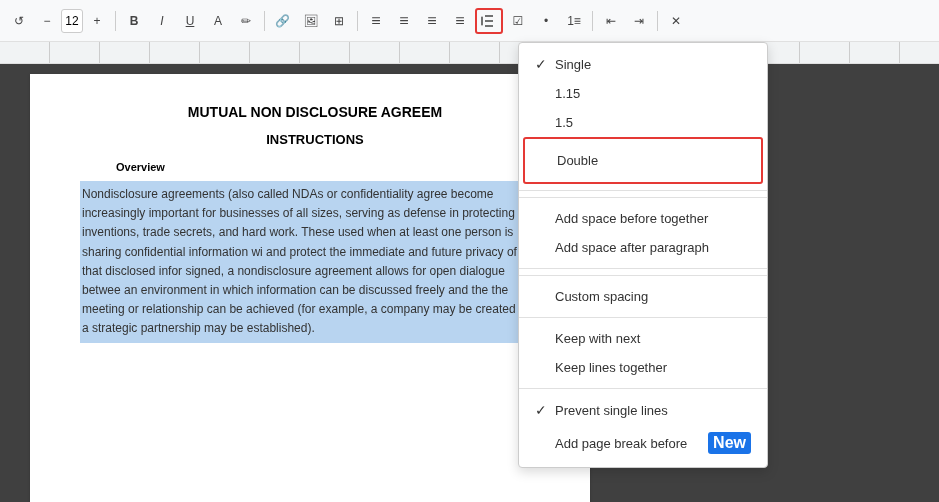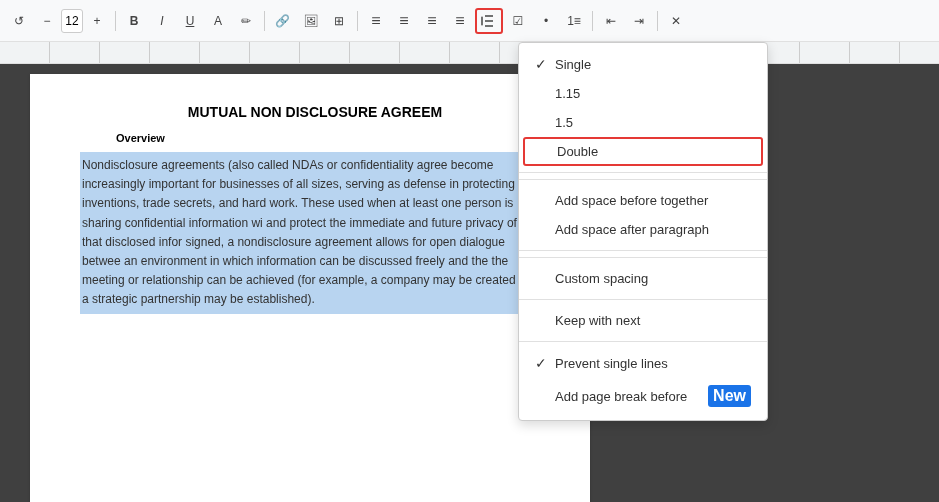--- a/index.html
+++ b/index.html
@@ -147,21 +147,21 @@
       padding: 7px 16px;
       cursor: pointer;
       font-size: 13px;
       color: #333;
       position: relative;
     }
     .menu-item.selected-double {
       border: 2px solid #e53935;
       border-radius: 3px;
       margin: 0 4px;
-      padding: 5px 12px;
+      padding: 14px 12px;
     }
     .menu-item .check-icon {
       width: 20px;
       font-size: 14px;
       color: #333;
       flex-shrink: 0;
     }
     .menu-item .item-label {
       flex: 1;
     }
@@ -225,20 +225,21 @@
   <button class="toolbar-btn">✕</button>
 </div>
 
 <div class="ruler">
   <div class="ruler-line"></div>
 </div>
 
 <div class="doc-area">
   <div class="doc-page">
     <div class="doc-title">MUTUAL NON DISCLOSURE AGREEM</div>
+    <div class="doc-subtitle">INSTRUCTIONS</div>
     <div class="doc-section-title">Overview</div>
     <div class="doc-body">Nondisclosure agreements (also called NDAs or confidentiality agree become increasingly important for businesses of all sizes, serving as defense in protecting inventions, trade secrets, and hard work. These used when at least one person is sharing confidential information wi and protect the immediate and future privacy of that disclosed infor signed, a nondisclosure agreement allows for open dialogue betwee an environment in which information can be discussed freely and the the meeting or relationship can be achieved (for example, a company may be created or a strategic partnership may be established).</div>
   </div>
 </div>
 
 <div class="dropdown-menu" id="dropdown-menu">
 <div class="menu-item">
       <span class="check-icon">✓</span>
       <span class="item-label">Single</span>
     </div>
@@ -268,20 +269,24 @@
     <div class="menu-divider"></div>
     <div class="menu-item">
       <span class="check-icon"></span>
       <span class="item-label">Custom spacing</span>
     </div>
     <div class="menu-divider"></div>
     <div class="menu-item">
       <span class="check-icon"></span>
       <span class="item-label">Keep with next</span>
     </div>
+    <div class="menu-item">
+      <span class="check-icon"></span>
+      <span class="item-label">Keep lines together</span>
+    </div>
     <div class="menu-divider"></div>
     <div class="menu-item">
       <span class="check-icon">✓</span>
       <span class="item-label">Prevent single lines</span>
     </div>
     <div class="menu-item">
       <span class="check-icon"></span>
       <span class="item-label">Add page break before</span>
       <span class="new-badge">New</span>
     </div>

